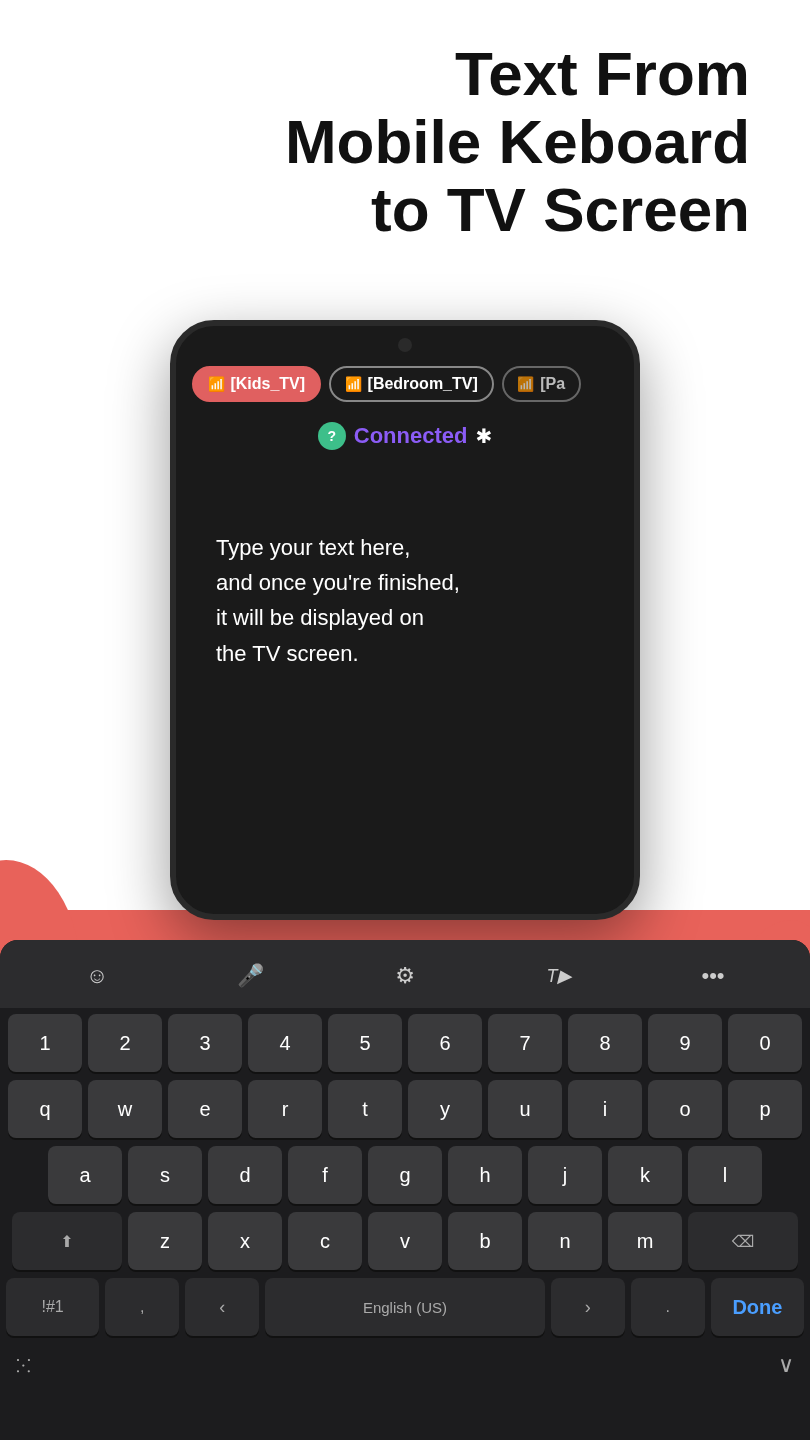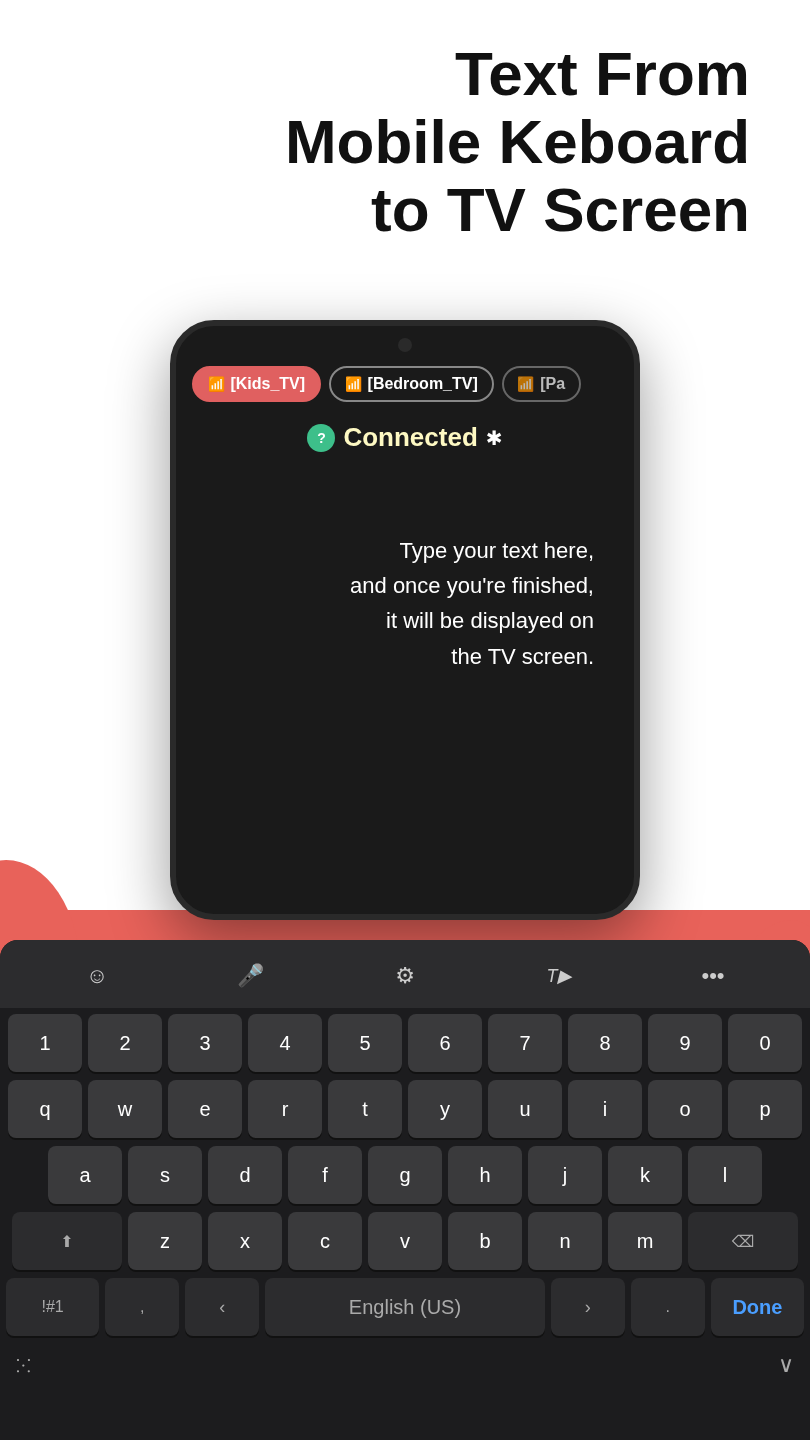--- a/index.html
+++ b/index.html
@@ -114,32 +114,32 @@
       background: #3dbf8a;
       border-radius: 50%;
       display: flex;
       align-items: center;
       justify-content: center;
       color: white;
       font-size: 14px;
       font-weight: bold;
     }
     .connected-text {
-      color: #fef9c3;
-      font-size: 26px;
+      color: #8b5cf6;
+      font-size: 22px;
       font-weight: 600;
     }
     .bluetooth-icon {
       color: #ffffff;
       font-size: 20px;
     }
 
     
     .phone-body-text {
-      text-align: right;
+      text-align: left;
       color: #ffffff;
       font-size: 22px;
       font-weight: 500;
       line-height: 1.6;
       padding: 60px 40px 0;
     }
 
     
     .keyboard-wrapper {
       position: absolute;
@@ -347,21 +347,21 @@
       <div class="kb-key">b</div>
       <div class="kb-key">n</div>
       <div class="kb-key">m</div>
       <div class="kb-key wide special">⌫</div>
     </div>
 
     <div class="kb-row">
       <div class="kb-key wide special">!#1</div>
       <div class="kb-key special">,</div>
       <div class="kb-key special" style="font-size:18px;">‹</div>
-      <div class="kb-key xwide special" style="font-size:20px;">English (US)</div>
+      <div class="kb-key xwide special" style="font-size:15px;">English (US)</div>
       <div class="kb-key special" style="font-size:18px;">›</div>
       <div class="kb-key special">.</div>
       <div class="kb-key wide blue">Done</div>
     </div>
   </div>
 
   <div class="kb-bottom-bar">
     <div class="kb-bottom-icon">⁙</div>
     <div class="kb-bottom-icon" style="font-size:22px;">∨</div>
   </div>

